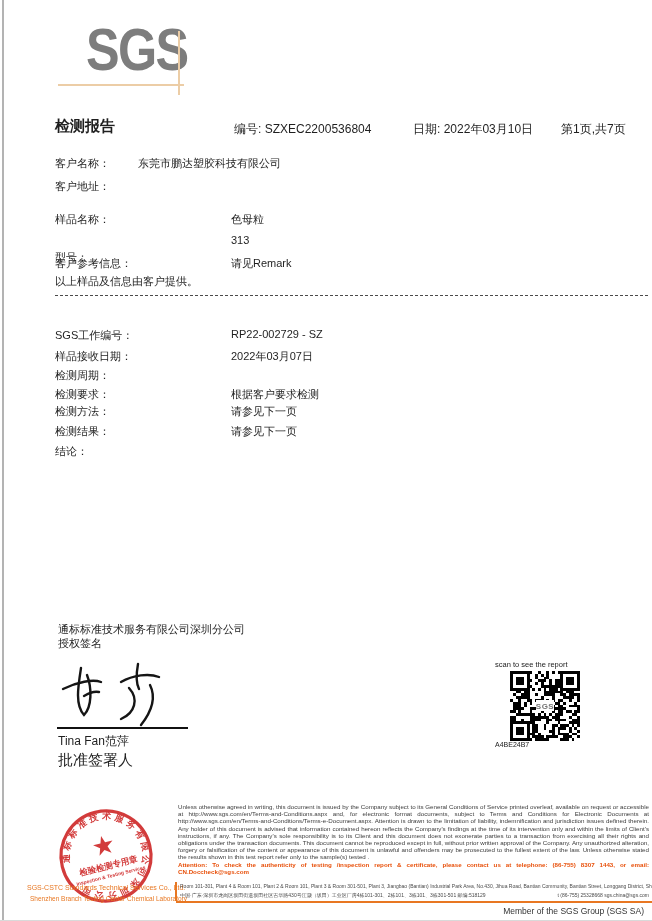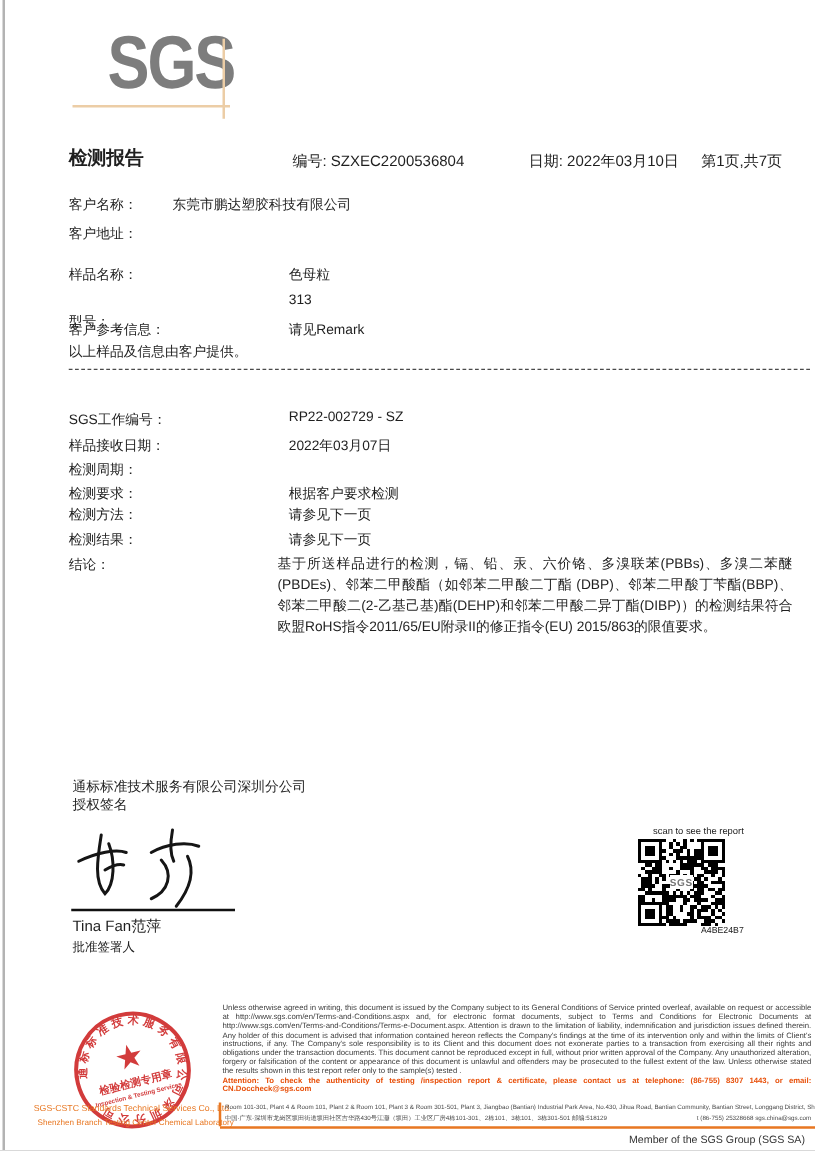--- a/index.html
+++ b/index.html
@@ -16,40 +16,40 @@
     position:absolute; left:86px; top:20px; font-size:60px; font-weight:700;
     color:#7d7d7d; letter-spacing:-2px; transform:scaleX(0.84); transform-origin:left top;
     line-height:1;
   }
   .logo-hline{ position:absolute; left:58px; top:84px; width:126px; height:2px; background:#eccda6; }
   .logo-vline{ position:absolute; left:178px; top:31px; width:2px; height:64px; background:#eccda6; }
 
   
   .report-title{ position:absolute; left:55px; top:117px; font-size:15px; font-weight:bold; }
   .hdr{ position:absolute; top:121px; font-size:12px; }
-  .hdr-no{ left:234px; } .hdr-date{ left:423px; } .hdr-page{ left:561px; }
+  .hdr-no{ left:234px; } .hdr-date{ left:413px; } .hdr-page{ left:561px; }
 
   
   .lbl{ position:absolute; left:55px; font-size:11px; }
   .val1{ position:absolute; left:138px; font-size:11px;font-family:Liberation Mono, monospace; }
   .val2{ position:absolute; left:231px; font-size:11px; }
   .dash-sep{ position:absolute; left:55px; top:295px; width:593px; border-top:1px dashed #4a4a4a; }
 
   .conclusion{ position:absolute; left:222px; top:443px; width:412px; font-size:11px; line-height:17px; text-align:justify; }
 
   
   .sig-company{ position:absolute; left:58px; top:622px; font-size:11px; }
   .sig-auth{ position:absolute; left:58px; top:636px; font-size:11px; }
   .sig-svg{ position:absolute; left:55px; top:655px; }
   .sig-line{ position:absolute; left:57px; top:727px; width:131px; height:2px; background:#111; }
   .sig-name{ position:absolute; left:58px; top:733px; font-size:12px; }
-  .sig-title{ position:absolute; left:58px; top:751px; font-size:10px; }
-
-  
-  .qr-wrap{ position:absolute; left:495px; top:660px; width:100px; text-align:right; }
+  .sig-title{ position:absolute; left:58px; top:751px; font-size:15px; }
+
+  
+  .qr-wrap{ position:absolute; left:495px; top:660px; width:100px; text-align:left; }
   .qr-top{ font-size:7.5px; color:#222; }
   .qr-box{ margin:2px auto 0 auto; width:70px; height:70px; }
   .qr-bottom{ font-size:7px; color:#222; margin-top:0px; }
 
   
   .stamp{ position:absolute; left:56px; top:806px; width:100px; height:100px; transform:rotate(-14deg); opacity:.92; }
   .stamp-co1{ position:absolute; left:27px; top:884px; font-size:7px; color:#e87722; white-space:nowrap; }
   .stamp-co2{ position:absolute; left:30px; top:895px; font-size:6.5px; color:#e87722; white-space:nowrap; }
 
   
@@ -103,21 +103,20 @@
   <div class="val2" style="top:349px">2022年03月07日</div>
   <div class="lbl" style="top:368px">检测周期：</div>
   <div class="lbl" style="top:387px">检测要求：</div>
   <div class="val2" style="top:387px">根据客户要求检测</div>
   <div class="lbl" style="top:404px">检测方法：</div>
   <div class="val2" style="top:404px">请参见下一页</div>
   <div class="lbl" style="top:424px">检测结果：</div>
   <div class="val2" style="top:424px">请参见下一页</div>
 
   <div class="lbl" style="top:444px">结论：</div>
-  <div class="conclusion">基于所送样品进行的检测，镉、铅、汞、六价铬、多溴联苯(PBBs)、多溴二苯醚(PBDEs)、邻苯二甲酸酯（如邻苯二甲酸二丁酯 (DBP)、邻苯二甲酸丁苄酯(BBP)、邻苯二甲酸二(2-乙基己基)酯(DEHP)和邻苯二甲酸二异丁酯(DIBP)）的检测结果符合欧盟RoHS指令2011/65/EU附录II的修正指令(EU) 2015/863的限值要求。</div>
 
   <div class="sig-company">通标标准技术服务有限公司深圳分公司</div>
   <div class="sig-auth">授权签名</div>
   <svg class="sig-svg" width="140" height="72" viewBox="0 0 140 72">
     <g fill="none" stroke="#151515" stroke-width="2.4" stroke-linecap="round">
       <path d="M8 34 C 22 27, 38 24, 46 27"></path>
       <path d="M26 13 C 23 32, 20 50, 29 60 C 37 52, 37 33, 32 20"></path>
       <path d="M29 41 C 34 38, 40 36, 44 37"></path>
       <path d="M66 27 C 78 20, 94 18, 104 22"></path>
       <path d="M83 9 C 81 20, 81 28, 84 34"></path>

